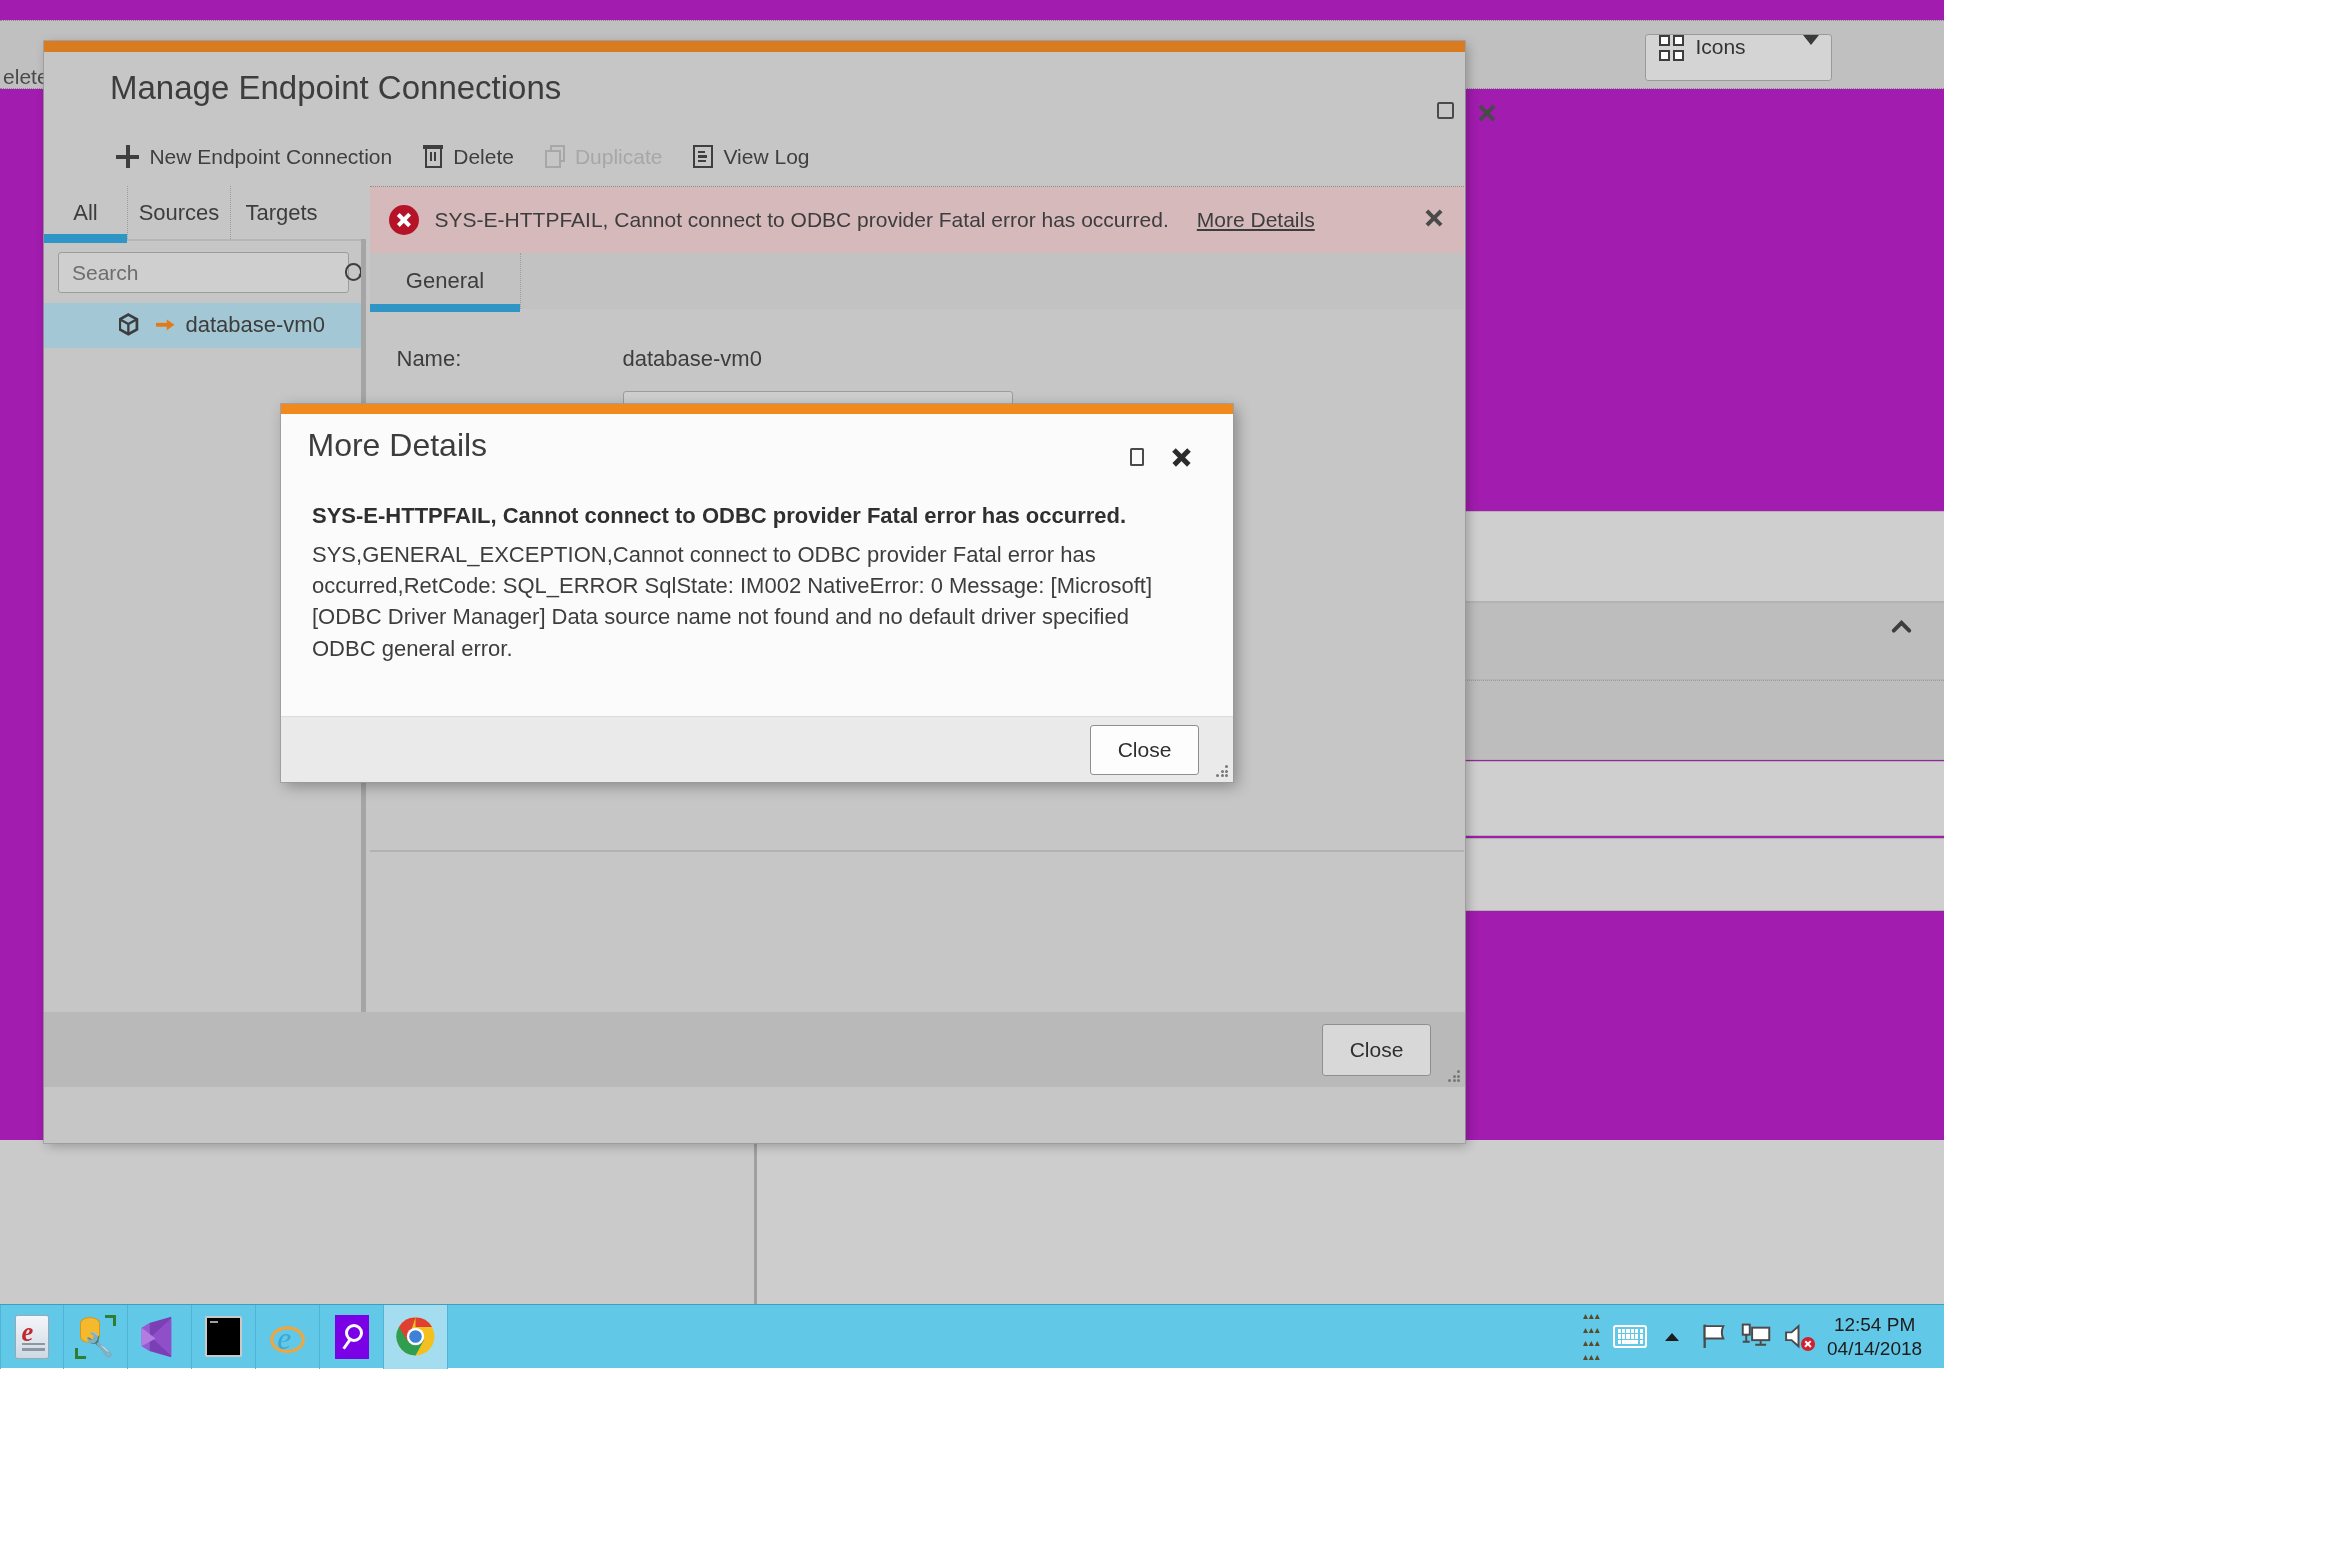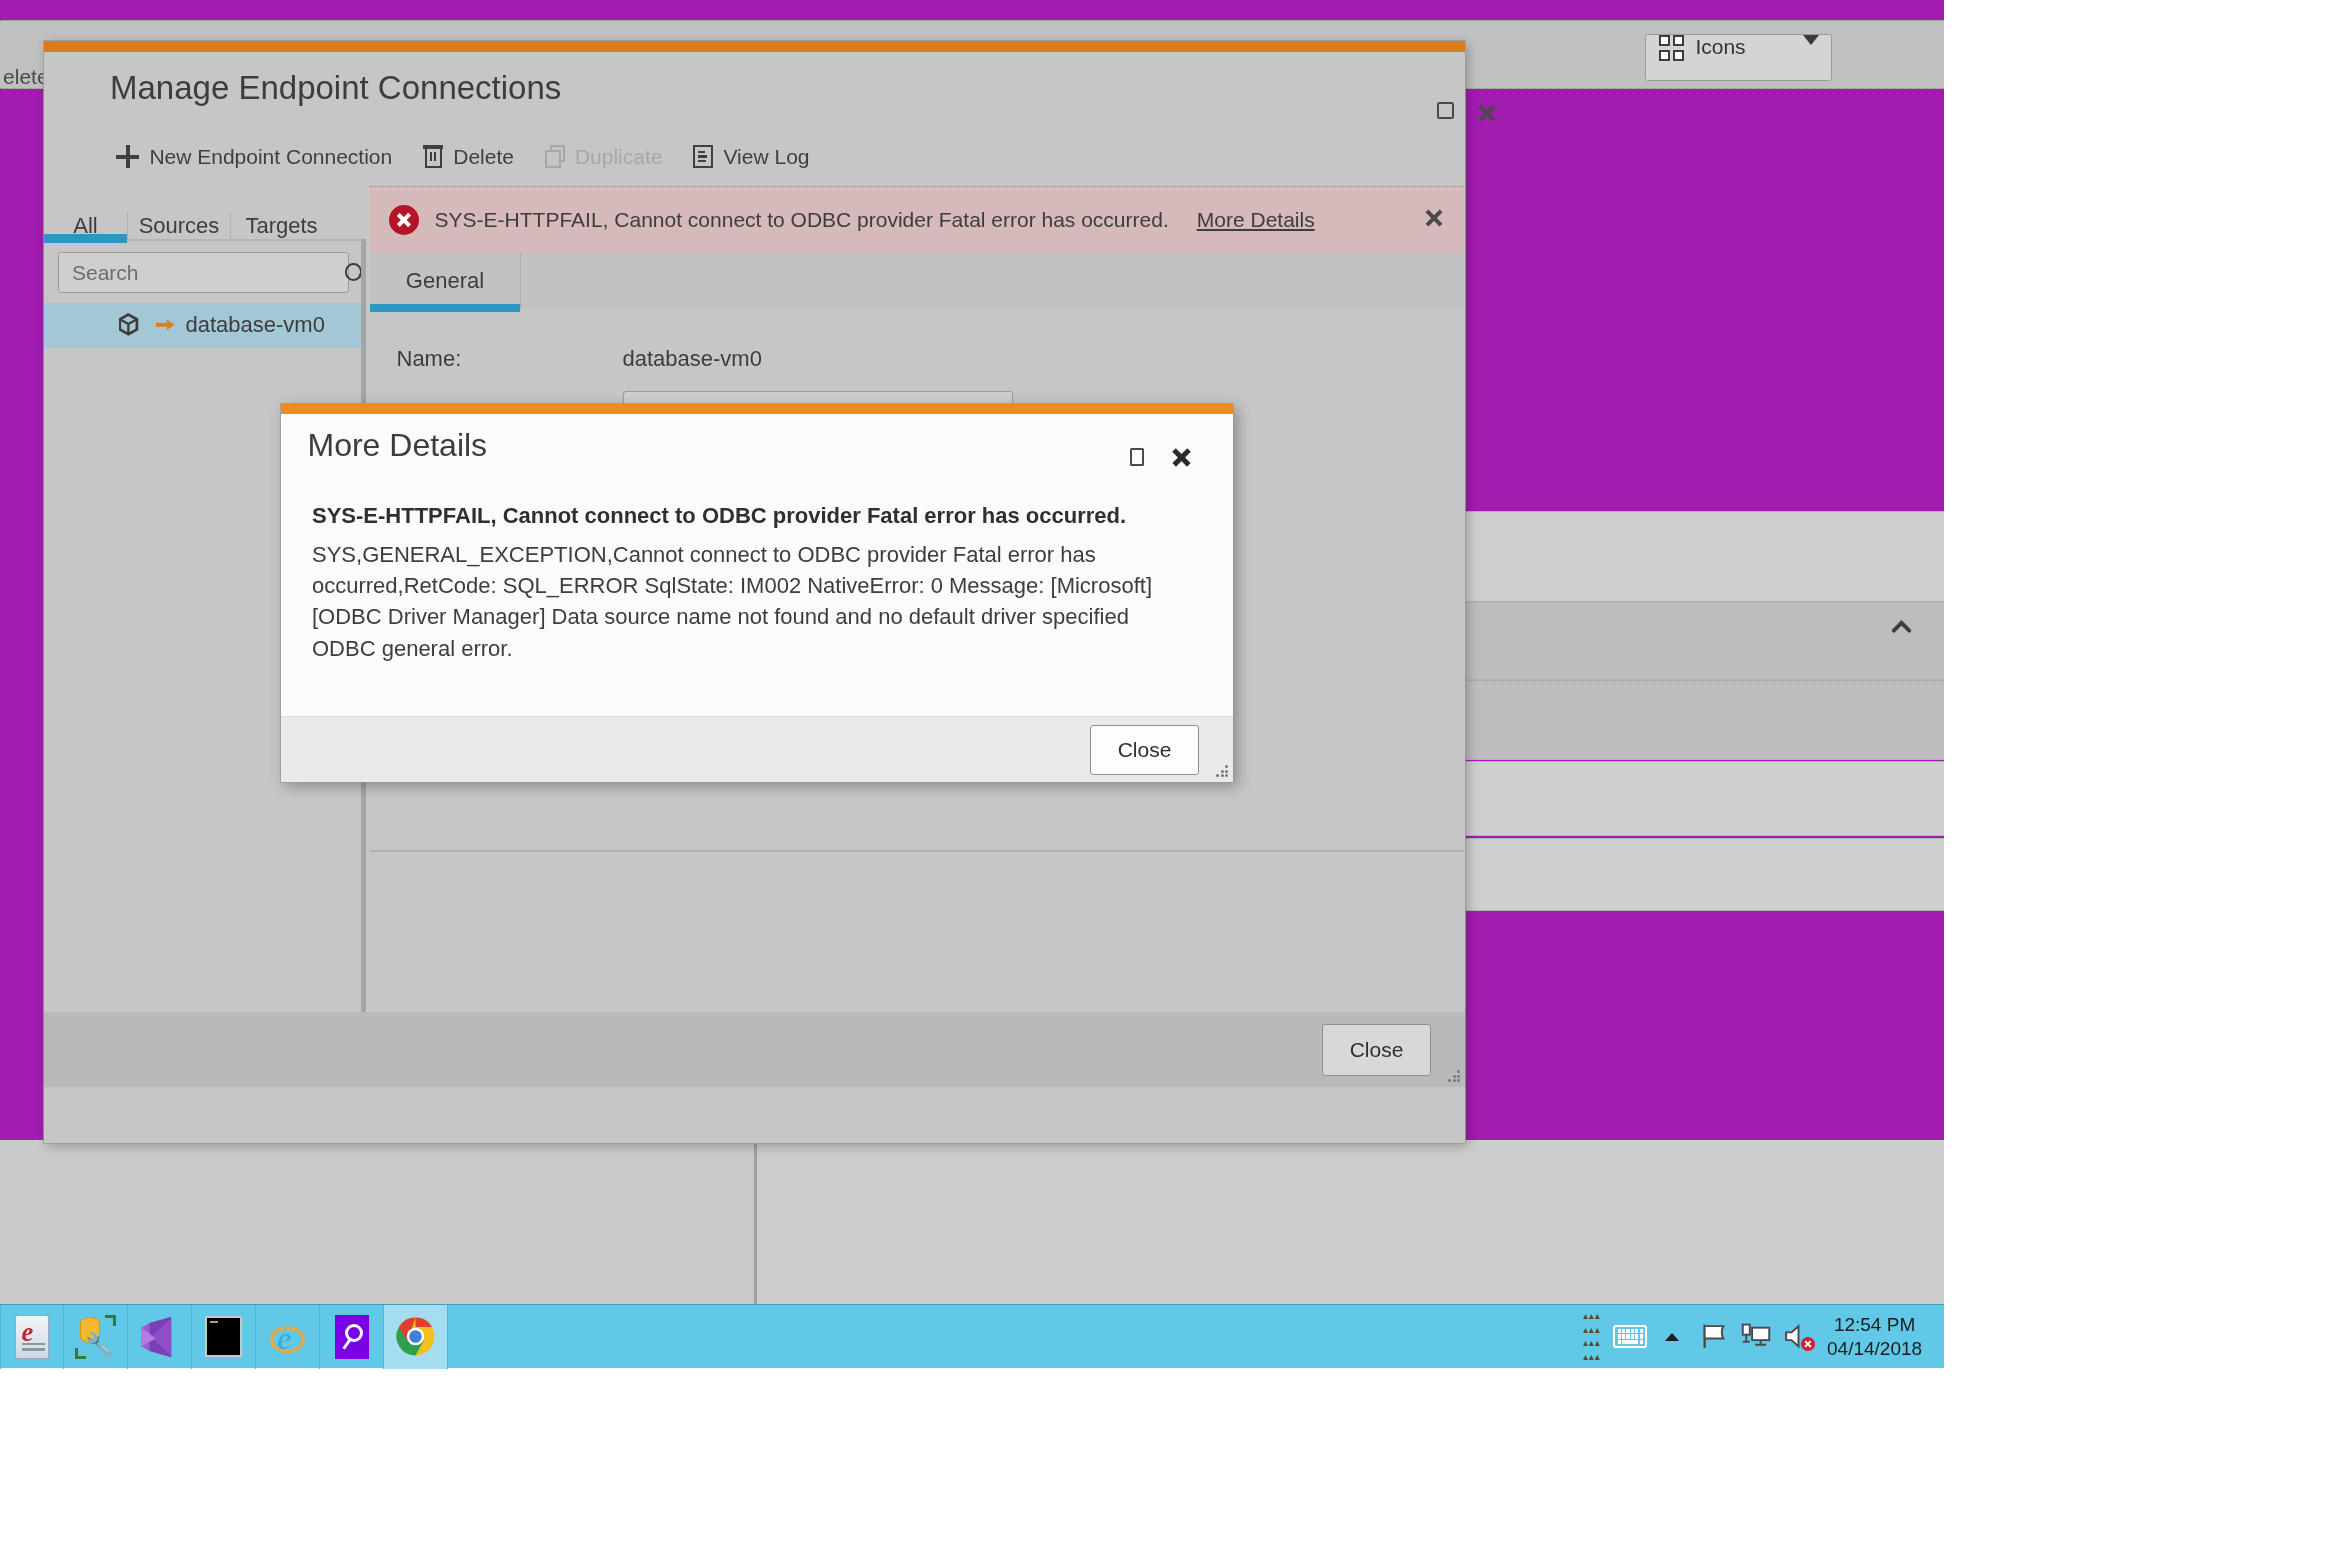--- a/index.html
+++ b/index.html
@@ -135,21 +135,21 @@
   .log-icon span:nth-child(2){ width:85%; }
   .log-icon span:nth-child(3){ width:70%; }
 
   #win-body { position:relative; height:826px; }
 
   
   #sidebar {
     position:absolute; left:0; top:0; width:322px; height:826px;
     background:#c6c6c6;
   }
-  #side-tabs { display:flex; height:53px;align-items:flex-end; }
+  #side-tabs { display:flex; height:53px; }
   .side-tab {
     flex:0 0 auto; display:flex; align-items:center; justify-content:center;
     font-size:22px; color:#3d3d3d; position:relative;
     border-right:1.6px dotted #9c9c9c;
   }
   .side-tab#tab-all     { width:84px; }
   .side-tab#tab-sources { width:103px; }
   .side-tab#tab-targets { width:101px; border-right:none; }
   .side-tab.active:after {
     content:""; position:absolute; left:0; bottom:-3.9px; width:100%; height:8.6px;

